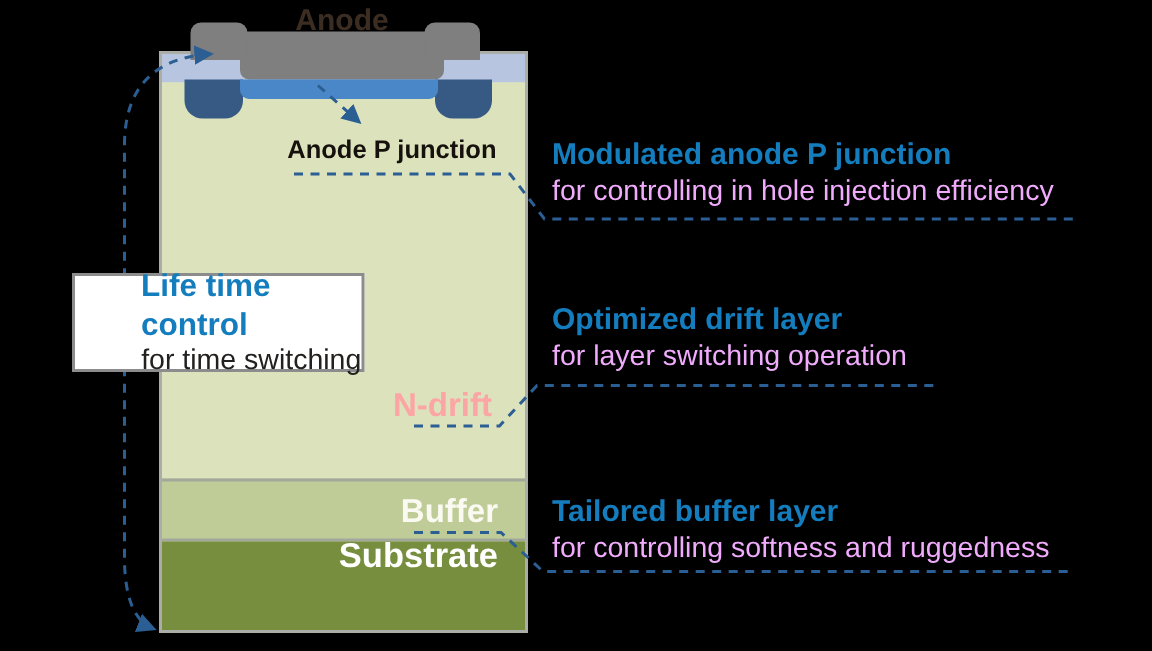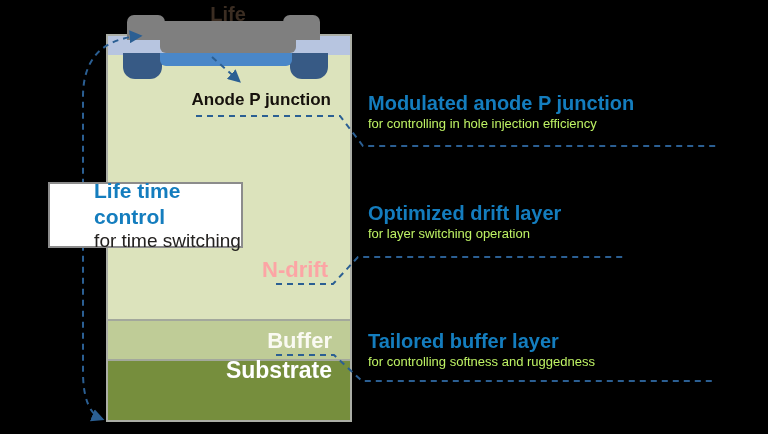--- a/index.html
+++ b/index.html
@@ -52,21 +52,21 @@
   }
   #callout .t1{font-size:21px;font-weight:bold;color:#147dbe;line-height:1.25;}
   #callout .t2{font-size:19px;color:#23211f;line-height:1.15;}
 
   
   .annotation{left:368px;width:372px;}
   #annotation-anode{top:92px;}
   #annotation-drift{top:202px;}
   #annotation-buffer{top:330px;text-decoration:underline;}
   .annotation .title{font-size:20px;font-weight:bold;color:#147dbe;line-height:1.15;}
-  .annotation .subtitle{font-size:13px;font-weight:normal;color:#bef264;line-height:1.35;}
+  .annotation .subtitle{font-size:19px;font-weight:normal;color:#f0abfc;line-height:1.35;}
 
   
   #connectors{left:0;top:0;width:768px;height:434px;z-index:20;pointer-events:none;}
 </style>
 </head>
 <body>
 
 <div id="stage">
 
   <div id="device" class="abs">
@@ -92,21 +92,21 @@
     </defs>
     <g stroke="#2b5f93" stroke-width="2" fill="none" stroke-dasharray="6 5">
       <path d="M140,36 Q84,40 83,95 L83,375 Q84,412 102,419" marker-start="url(#arrow)" marker-end="url(#arrow)"></path>
       <path d="M212,57 L239,81" marker-end="url(#arrow)"></path>
       <path d="M196,116 L340,116 L363,146 L716,146"></path>
       <path d="M276,284 L333,284 L358,257 L627,257"></path>
       <path d="M276,355 L334,355 L362,381 L716,381"></path>
     </g>
   </svg>
 
-  <div id="anode-label" class="abs lbl">Life</div>
+  <div id="anode-label" class="abs lbl">Anode</div>
   <div id="anode-p-junction-label" class="abs lbl">Anode P junction</div>
   <div id="n-drift-label" class="abs lbl">N-drift</div>
   <div id="buffer-label" class="abs lbl">Buffer</div>
   <div id="substrate-label" class="abs lbl">Substrate</div>
 
   <div id="callout" class="abs">
     <div class="t1">Life time control</div>
     <div class="t2">for time switching</div>
   </div>
 

